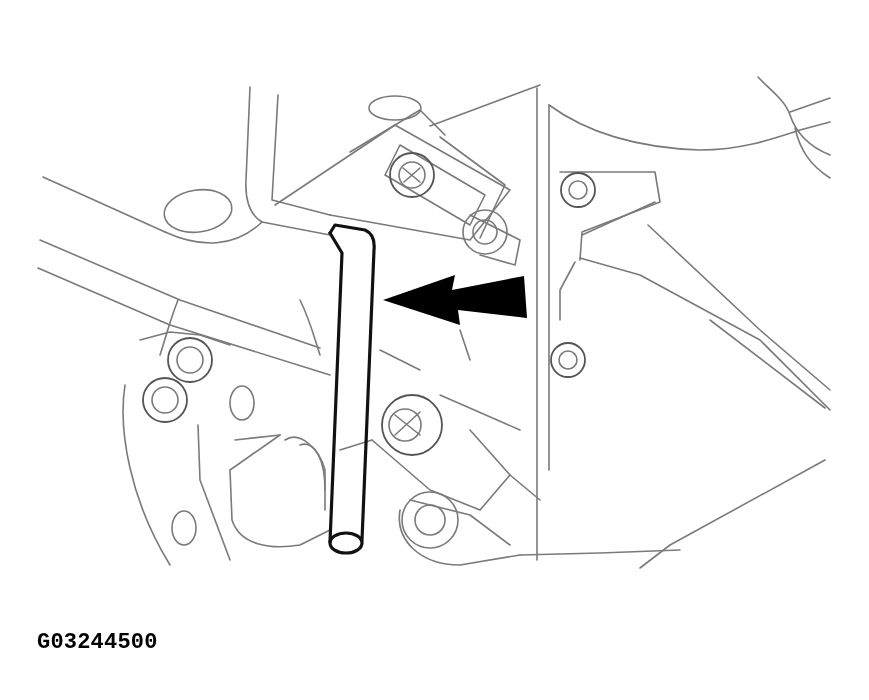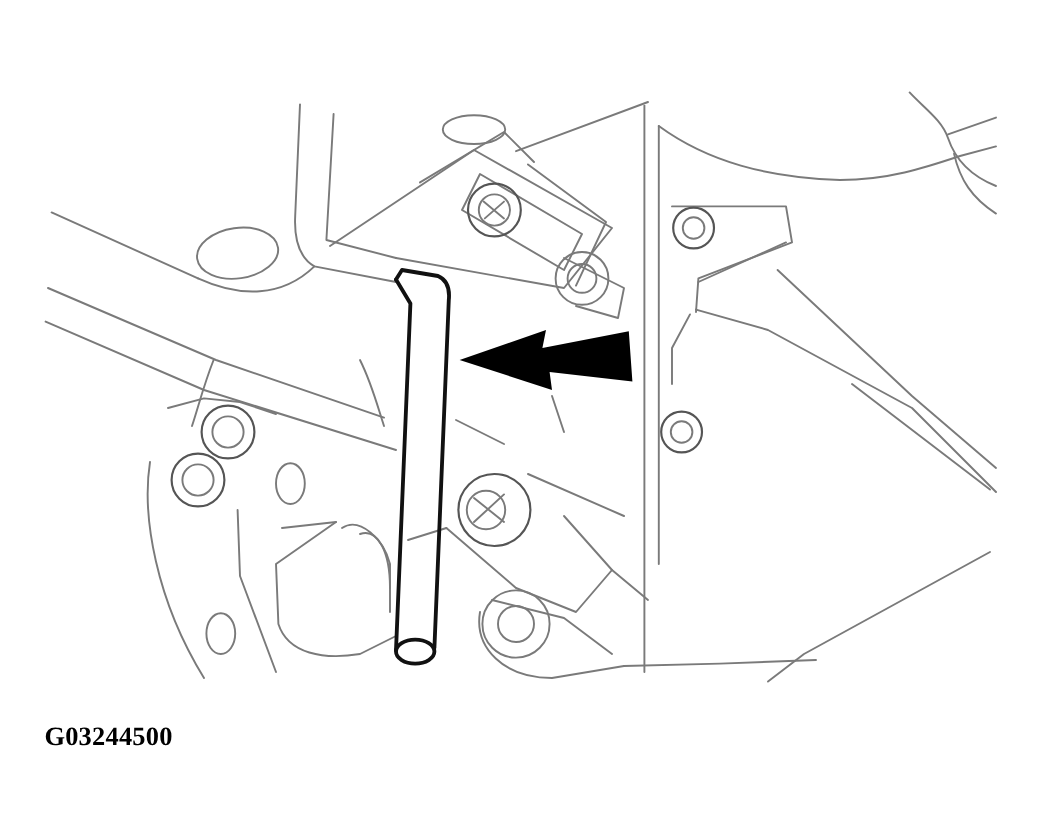--- a/index.html
+++ b/index.html
@@ -1,20 +1,20 @@
 <!DOCTYPE html>
 <html><head>
 <meta charset="utf-8">
 <style>
   html, body { margin: 0; padding: 0; background: #ffffff; }
   body { width: 869px; height: 700px; position: relative; overflow: hidden; }
   #figure { position: absolute; left: 0; top: 0; width: 869px; height: 700px; }
   #caption {
-    position: absolute; left: 37px; top: 601px;
-    font-family: Liberation Serif, serif; font-size: 22px; font-weight: bold;
+    position: absolute; left: 37px; top: 630px;
+    font-family: Liberation Mono, monospace; font-size: 22px; font-weight: bold;
     color: #000; letter-spacing: 0.2px;
   }
   .thin { fill: none; stroke: #7a7a7a; stroke-width: 1.6; stroke-linejoin: round; stroke-linecap: round; }
   .mid  { fill: none; stroke: #555; stroke-width: 1.8; stroke-linejoin: round; stroke-linecap: round; }
   .thick{ fill: none; stroke: #111; stroke-width: 3.2; stroke-linejoin: round; stroke-linecap: round; }
 </style>
 </head>
 <body>
 
 <svg id="figure" viewBox="0 0 869 700" xmlns="http://www.w3.org/2000/svg">

